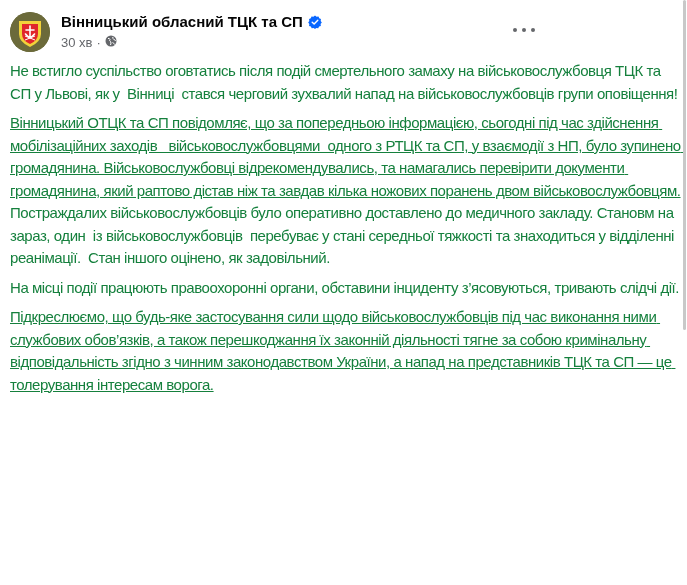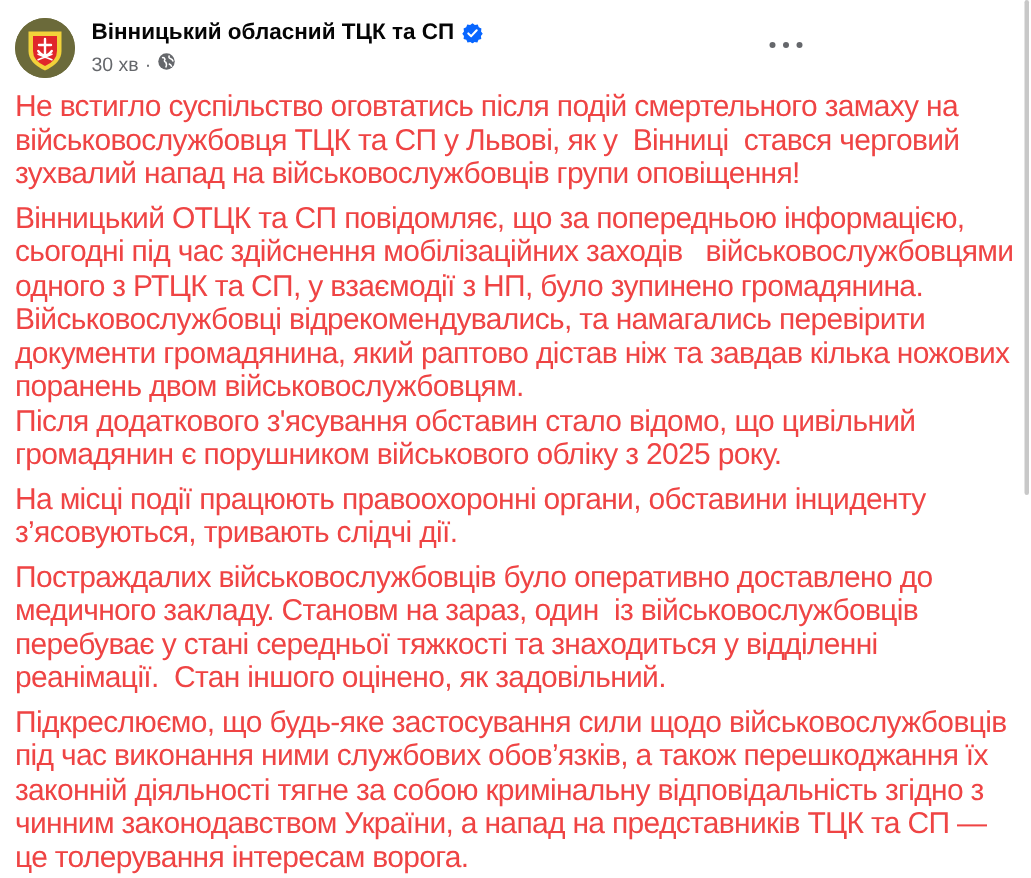--- a/index.html
+++ b/index.html
@@ -34,25 +34,25 @@
     .globe-icon { width: 12px; height: 12px; display: inline-block; }
     .globe-icon svg { width: 12px; height: 12px; display: block; }
     .more-button {
       position: absolute; right: 38px; top: 23px;
       width: 22px; height: 14px; display: flex; align-items: center; justify-content: space-between;
       cursor: pointer;
     }
     .more-button span { width: 4px; height: 4px; border-radius: 50%; background: #65676b; display: block; }
     .body {
       position: absolute; left: 10px; top: 60px; width: 672px;
-      font-size: 20px; line-height: 22.5px; color: #ef4444;
+      font-size: 15px; line-height: 22.5px; color: #15803d;
       letter-spacing: -0.45px;
     }
     .body p { margin-bottom: 7px; white-space: pre-wrap; }
-    .body p.tight { margin-bottom: 0; }
+    .body p.tight { margin-bottom: 0; text-decoration: underline; }
     .scrollbar {
       position: absolute; left: 683px; top: 0; width: 3px; height: 330px;
       background: #c8c8c8; border-radius: 2px;
     }
     .scroll-track { position: absolute; left: 682px; top: 0; width: 5px; height: 585px; background: transparent; }
   </style>
 </head>
 <body>
 
 <div class="post">
@@ -89,21 +89,20 @@
     <div class="more-button">
       <span></span>
       <span></span>
       <span></span>
     </div>
   </div>
 
   <div class="body">
     <p>Не встигло суспільство оговтатись після подій смертельного замаху на військовослужбовця ТЦК та СП у Львові, як у  Вінниці  стався черговий зухвалий напад на військовослужбовців групи оповіщення!</p>
     <p class="tight">Вінницький ОТЦК та СП повідомляє, що за попередньою інформацією, сьогодні під час здійснення мобілізаційних заходів   військовослужбовцями  одного з РТЦК та СП, у взаємодії з НП, було зупинено громадянина. Військовослужбовці відрекомендувались, та намагались перевірити документи громадянина, який раптово дістав ніж та завдав кілька ножових поранень двом військовослужбовцям.</p>
-    <p>Після додаткового з'ясування обставин стало відомо, що цивільний громадянин є порушником військового обліку з 2025 року.</p>
+    <p>Постраждалих військовослужбовців було оперативно доставлено до медичного закладу. Становм на зараз, один  із військовослужбовців  перебуває у стані середньої тяжкості та знаходиться у відділенні реанімації.  Стан іншого оцінено, як задовільний.</p>
     <p>На місці події працюють правоохоронні органи, обставини інциденту з’ясовуються, тривають слідчі дії.</p>
-    <p>Постраждалих військовослужбовців було оперативно доставлено до медичного закладу. Становм на зараз, один  із військовослужбовців  перебуває у стані середньої тяжкості та знаходиться у відділенні реанімації.  Стан іншого оцінено, як задовільний.</p>
     <p class="tight">Підкреслюємо, що будь-яке застосування сили щодо військовослужбовців під час виконання ними службових обов’язків, а також перешкоджання їх законній діяльності тягне за собою кримінальну відповідальність згідно з чинним законодавством України, а напад на представників ТЦК та СП — це толерування інтересам ворога.</p>
   </div>
 
   <div class="scroll-track"></div>
   <div class="scrollbar"></div>
 </div>
 
 </body></html>

